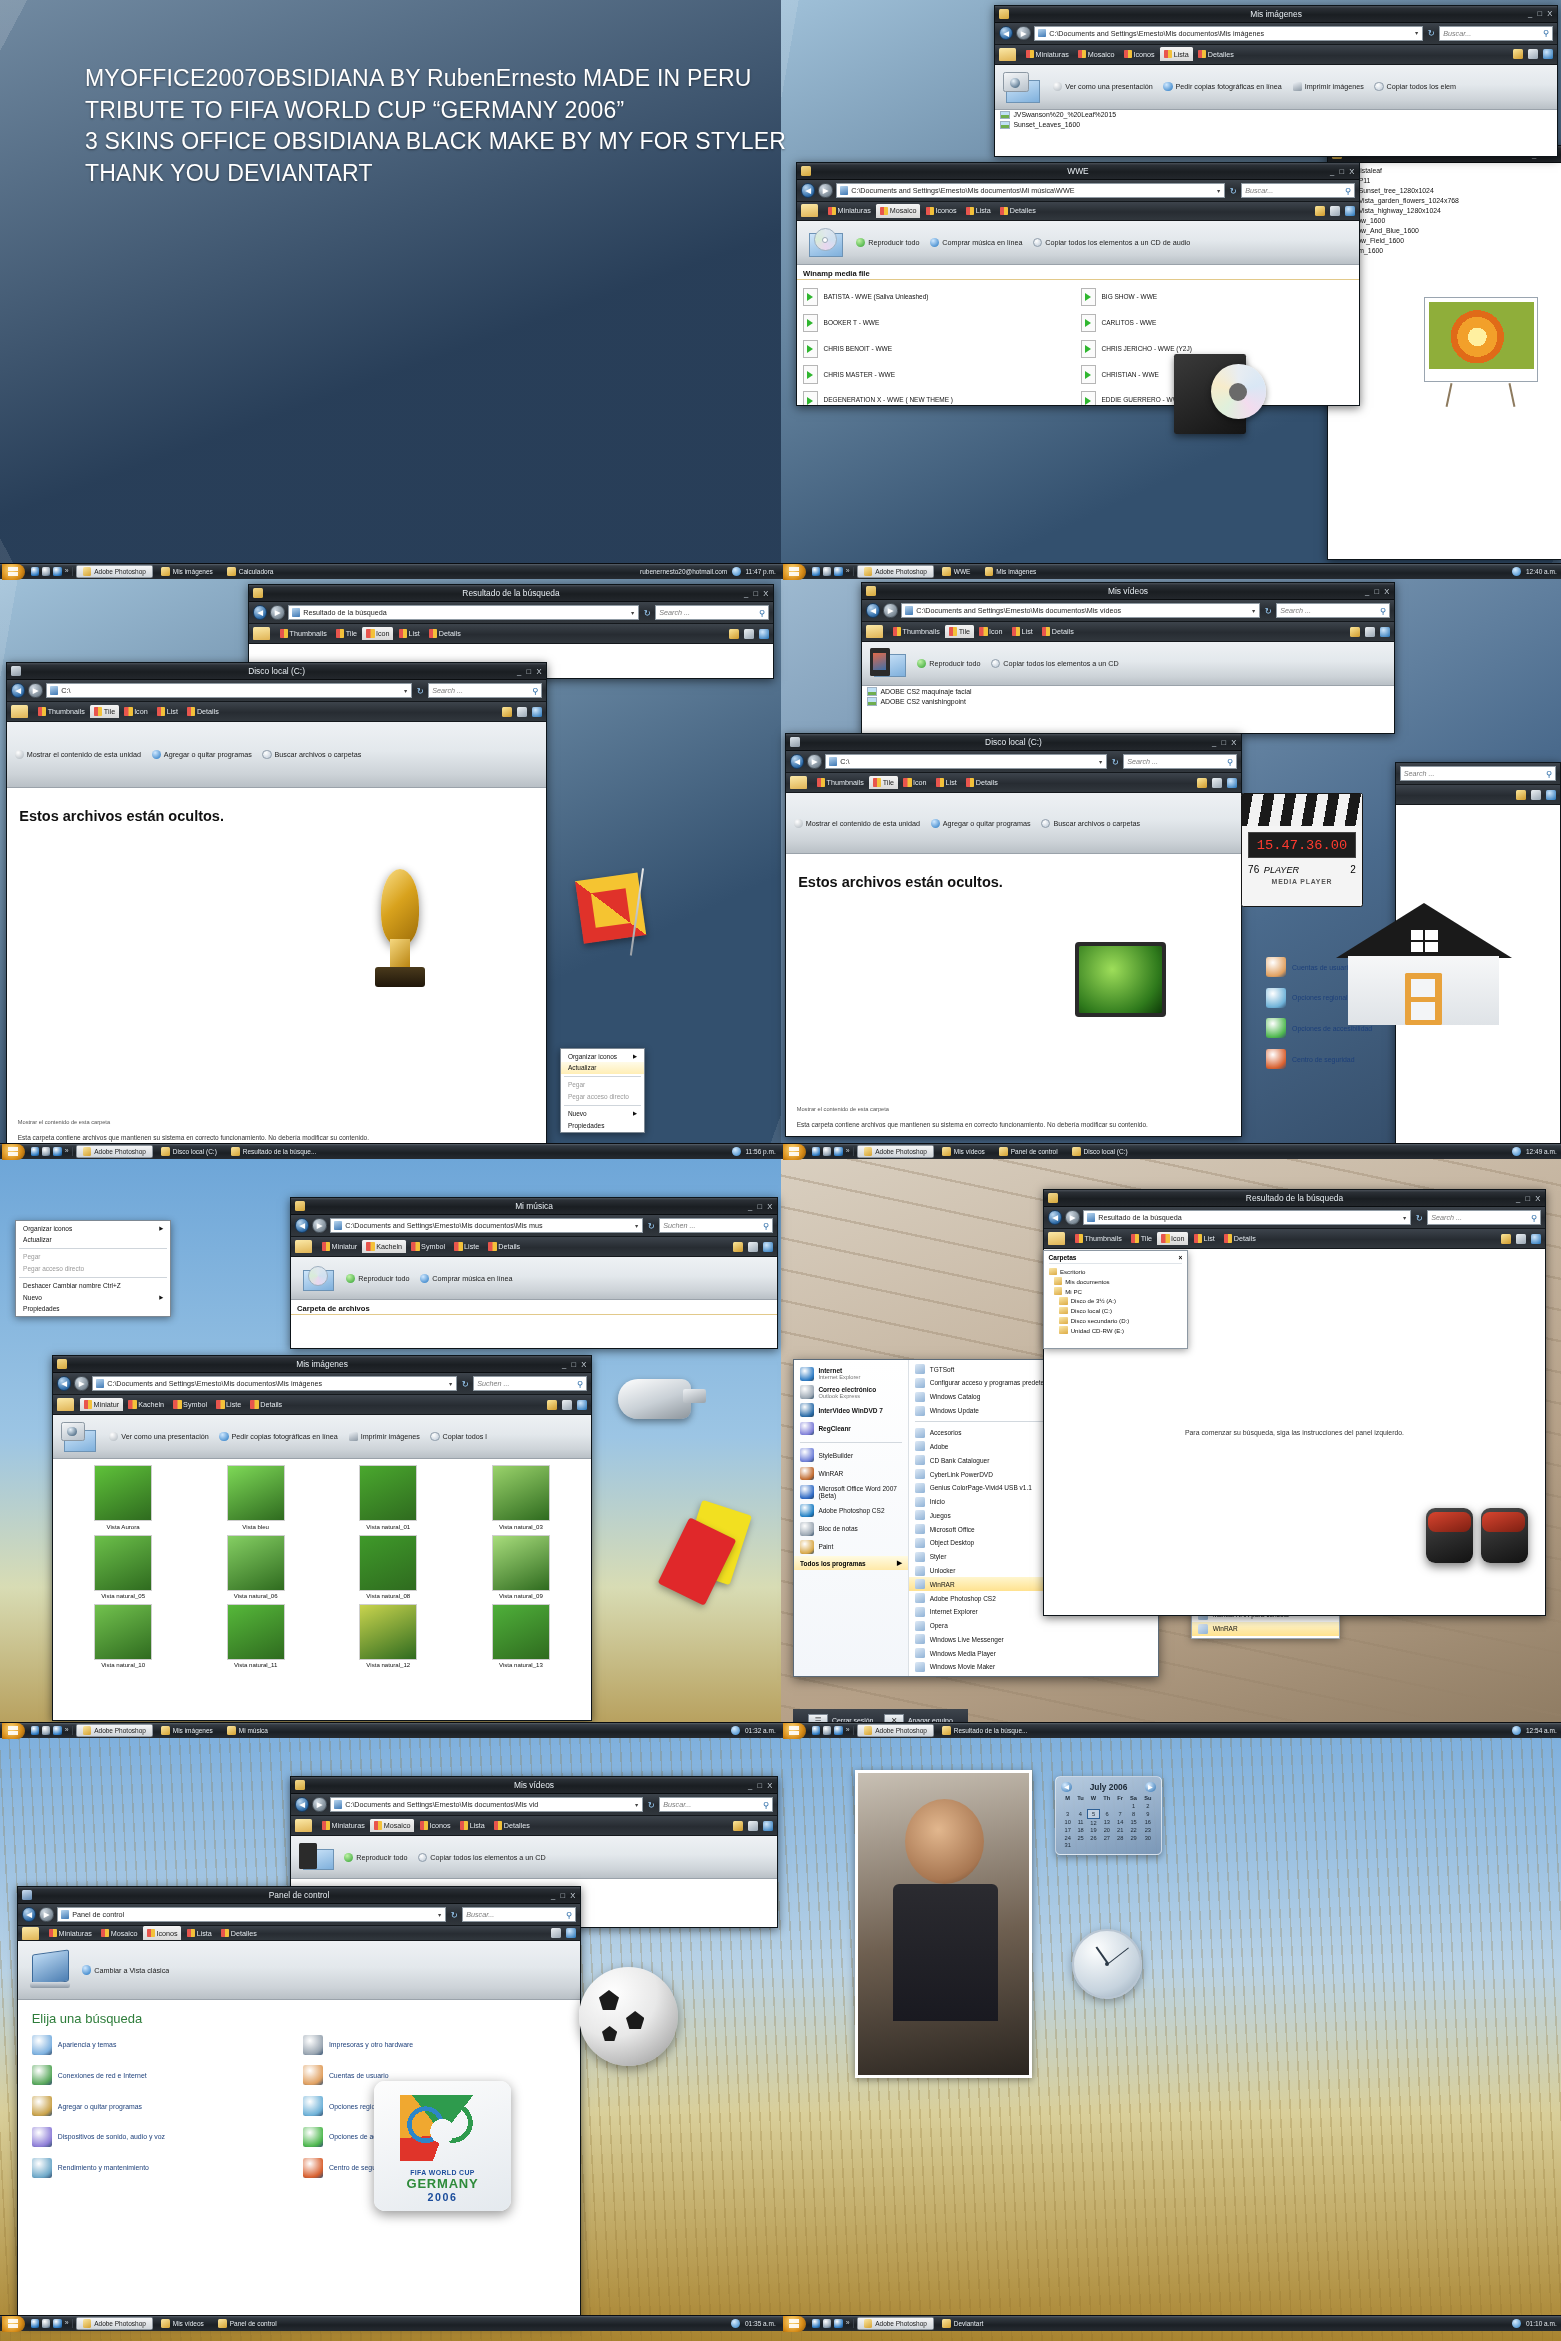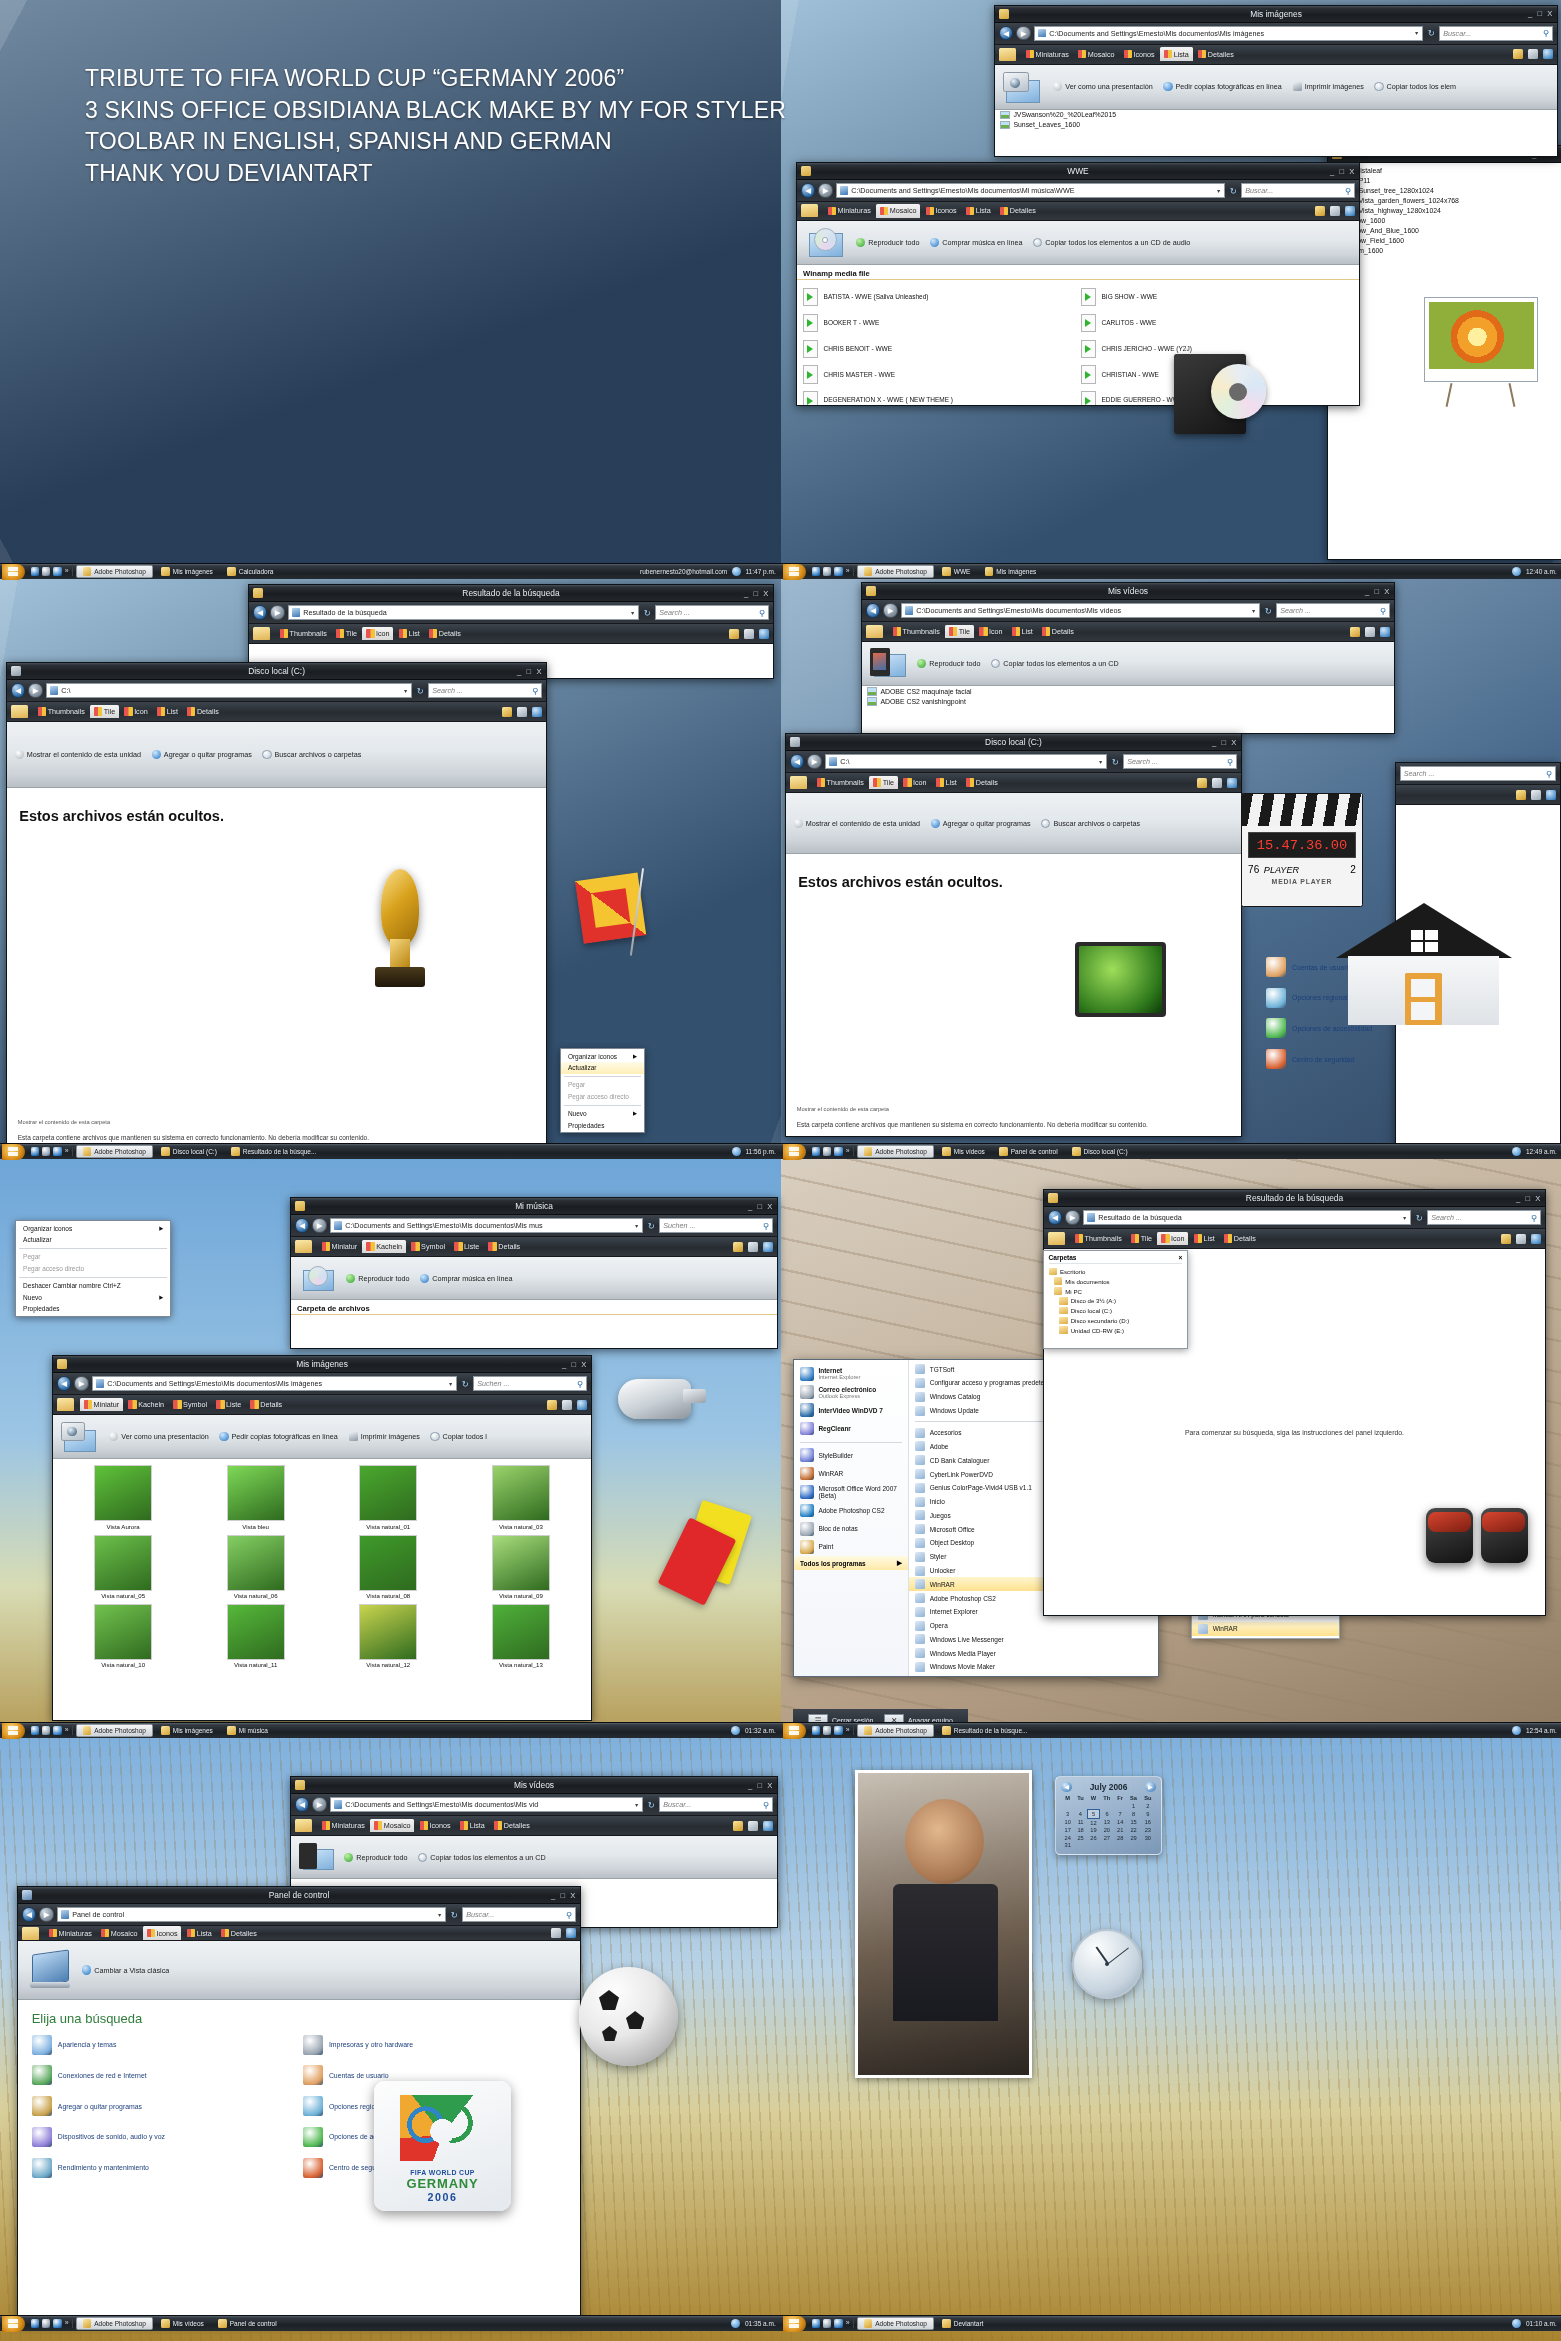--- a/index.html
+++ b/index.html
@@ -284,23 +284,23 @@
     background:radial-gradient(circle at 40% 35%,#9ede5a,#2f7a1c 70%,#0d3a08);}
   .easel{position:absolute;background:#fff;border:0.8px solid #9aa5b0;}
 </style>
 </head>
 <body>
 
 <div class="cell wp-glass" style="left:0;top:0;width:781px;height:579px;"></div>
 <div class="cell wp-glass2" style="left:781px;top:0;width:781px;height:579px;"></div>
 
 <div class="hdr">
+  <div>MYOFFICE2007OBSIDIANA BY RubenErnesto MADE IN PERU</div>
   <div>TRIBUTE TO FIFA WORLD CUP “GERMANY 2006”</div>
   <div>3 SKINS OFFICE OBSIDIANA BLACK MAKE BY MY FOR STYLER</div>
-  <div>TOOLBAR IN ENGLISH, SPANISH AND GERMAN</div>
   <div>THANK YOU DEVIANTART</div>
 </div>
 
 <div class="win" style="left:1327px;top:145px;width:235px;height:415px;">
   <div class="tbar">
     <span class="ic"></span>
     <span class="ttl"></span>
     <span class="btns">
       <span>_</span>
       <span>□</span>

